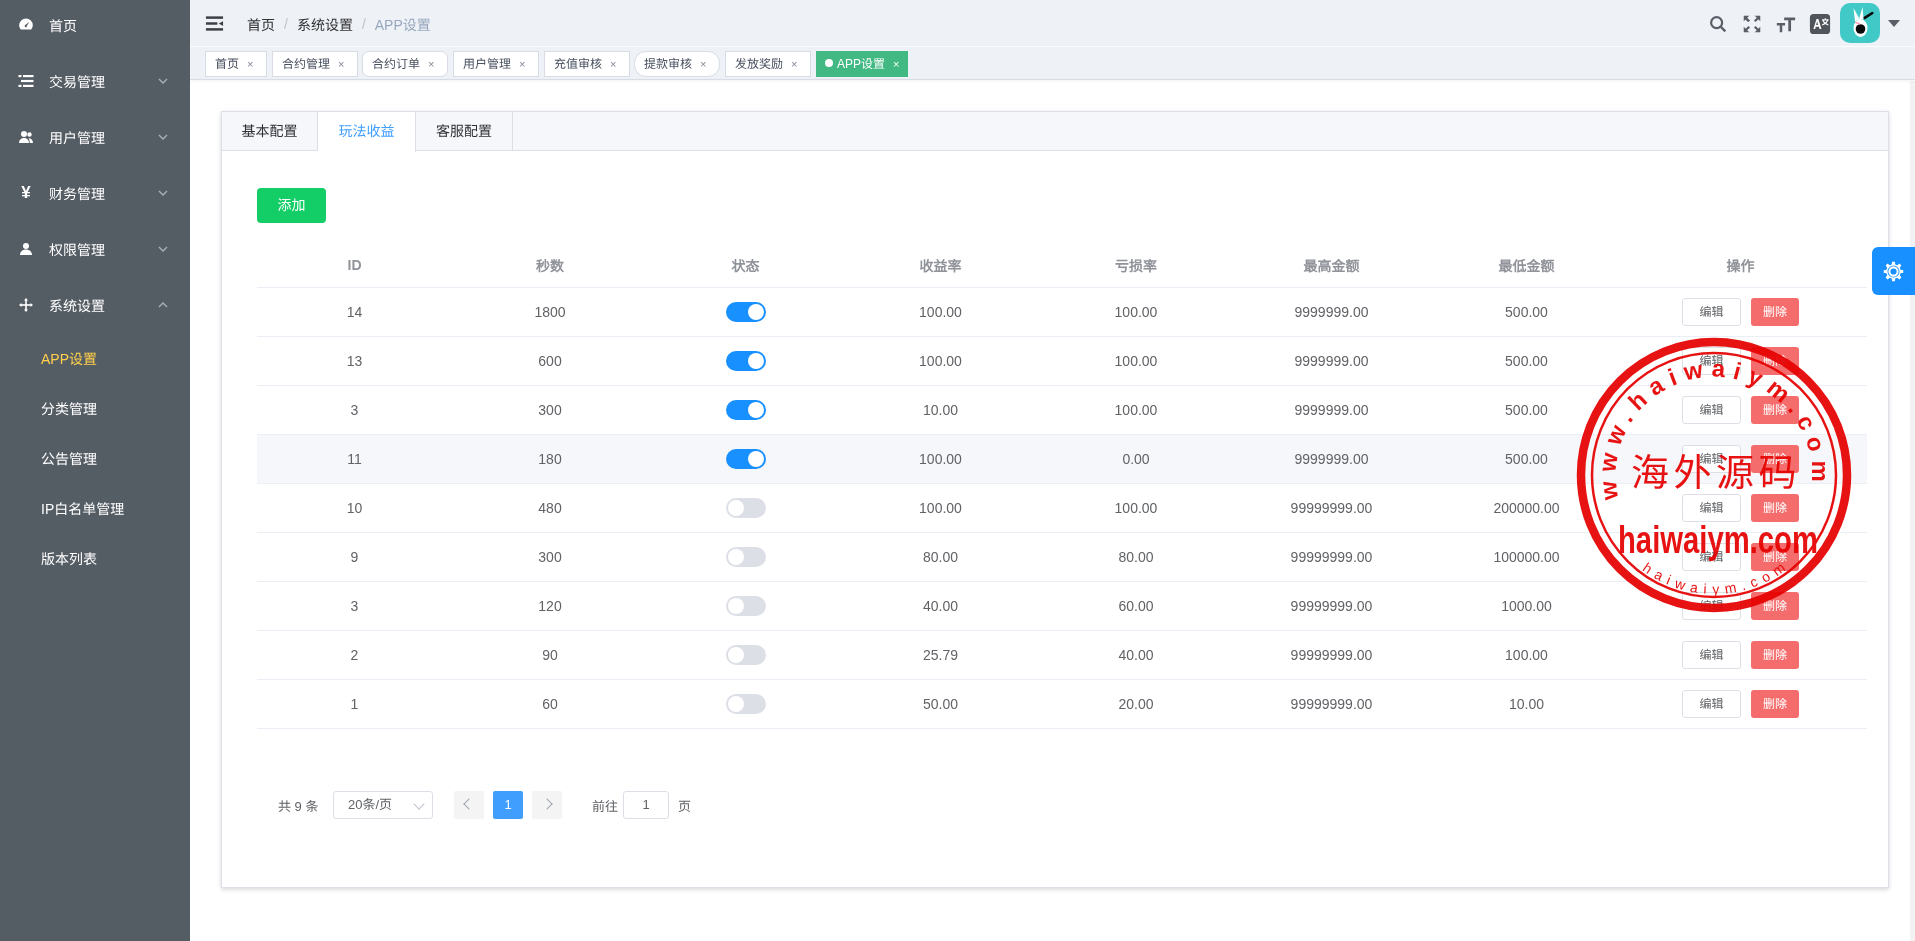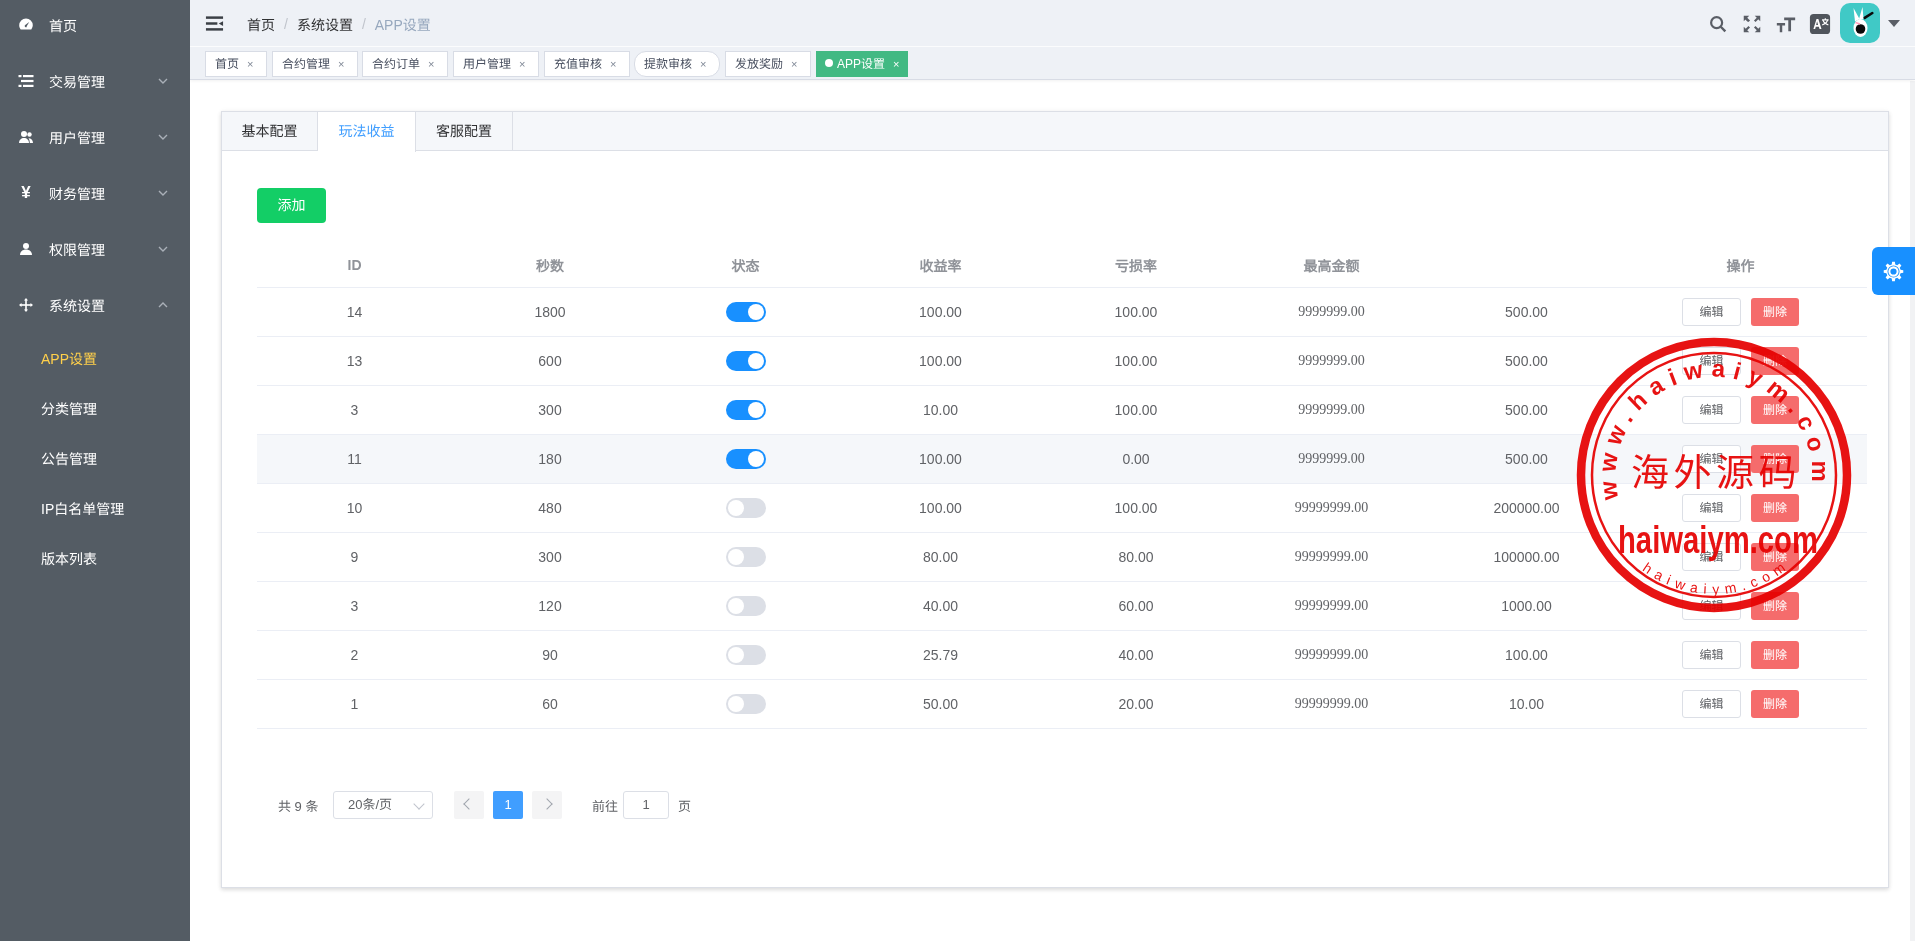--- a/index.html
+++ b/index.html
@@ -43,21 +43,21 @@
 .tab3 { left:194px; width:97px; border-right:1px solid #dcdfe6; }
 
 .btn-add { position:absolute; left:35px; top:76px; width:69px; height:35px; background:#13ce66; color:#fff; font-size:14px; border:none; border-radius:4px; text-align:center; line-height:35px; }
 
 .tbl { position:absolute; left:35px; top:130px; width:1610px; font-size:14px; }
 .trow { position:absolute; left:0; width:1610px; height:49px; border-bottom:1px solid #ebeef5; }
 .trow.hd { color:#909399; font-weight:bold; height:46px; }
 .trow.hover { background:#f5f7fa; }
 .cell { position:absolute; top:0; height:100%; display:flex; align-items:center; justify-content:center; color:#606266; }
 .c1{left:0;width:195px;} .c2{left:195px;width:196px;} .c3{left:391px;width:195px;}
-.c4{left:586px;width:195px;} .c5{left:781px;width:196px;} .c6{left:977px;width:195px;font-family:Liberation Serif, serif;}
+.c4{left:586px;width:195px;} .c5{left:781px;width:196px;} .c6{left:977px;width:195px;}
 .c7{left:1172px;width:195px;} .c8{left:1367px;width:243px;}
 .trow.hd .cell { color:#909399; }
 .switch { width:40px; height:20px; border-radius:10px; position:relative; }
 .switch.on { background:#1890ff; }
 .switch.off { background:#dcdfe6; }
 .knob { position:absolute; top:2px; width:16px; height:16px; border-radius:50%; background:#fff; }
 .switch.on .knob { right:2px; }
 .switch.off .knob { left:2px; }
 .c8 { transform:translateX(-5px); }
 .btn-edit { display:inline-block; width:59px; height:28px; line-height:26px; text-align:center; background:#fff; border:1px solid #dcdfe6; border-radius:3px; color:#606266; font-size:12px; margin-right:10px; }
@@ -223,21 +223,21 @@
         <path d="M15.5 19.5 l4.5 1.5" stroke="#ff9ebb" stroke-width="1.4"></path>
       </svg>
     </div>
     <div class="caret"></div>
   </div>
 </div>
 
 <div class="tags">
   <div class="tag" style="left:15px;">首页<span class="x">×</span></div>
   <div class="tag" style="left:82px;">合约管理<span class="x">×</span></div>
-  <div class="tag" style="left:172px;">合约订单<span class="x">×</span></div>
+  <div class="tag" style="left:172px;border-radius:7px;">合约订单<span class="x">×</span></div>
   <div class="tag" style="left:263px;">用户管理<span class="x">×</span></div>
   <div class="tag" style="left:354px;">充值审核<span class="x">×</span></div>
   <div class="tag" style="left:444px;border-radius:12px;">提款审核<span class="x">×</span></div>
   <div class="tag" style="left:535px;">发放奖励<span class="x">×</span></div>
   <div class="tag on" style="left:626px;"><span class="dot"></span>APP设置<span class="x">×</span></div>
 </div>
 
 <div class="appmain">
   <div class="card">
     <div class="tabhead">
@@ -247,20 +247,21 @@
     </div>
     <div class="btn-add">添加</div>
     <div class="tbl" id="tbl">
         <div class="trow hd" style="top:0;">
           <div class="cell c1">ID</div>
           <div class="cell c2">秒数</div>
           <div class="cell c3">状态</div>
           <div class="cell c4">收益率</div>
           <div class="cell c5">亏损率</div>
           <div class="cell c6">最高金额</div>
+          <div class="cell c7">最低金额</div>
           <div class="cell c8">操作</div>
         </div>
         <div class="trow" style="top:46px;">
           <div class="cell c1">14</div>
           <div class="cell c2">1800</div>
           <div class="cell c3">
             <span class="switch on">
               <span class="knob"></span>
             </span>
           </div>

